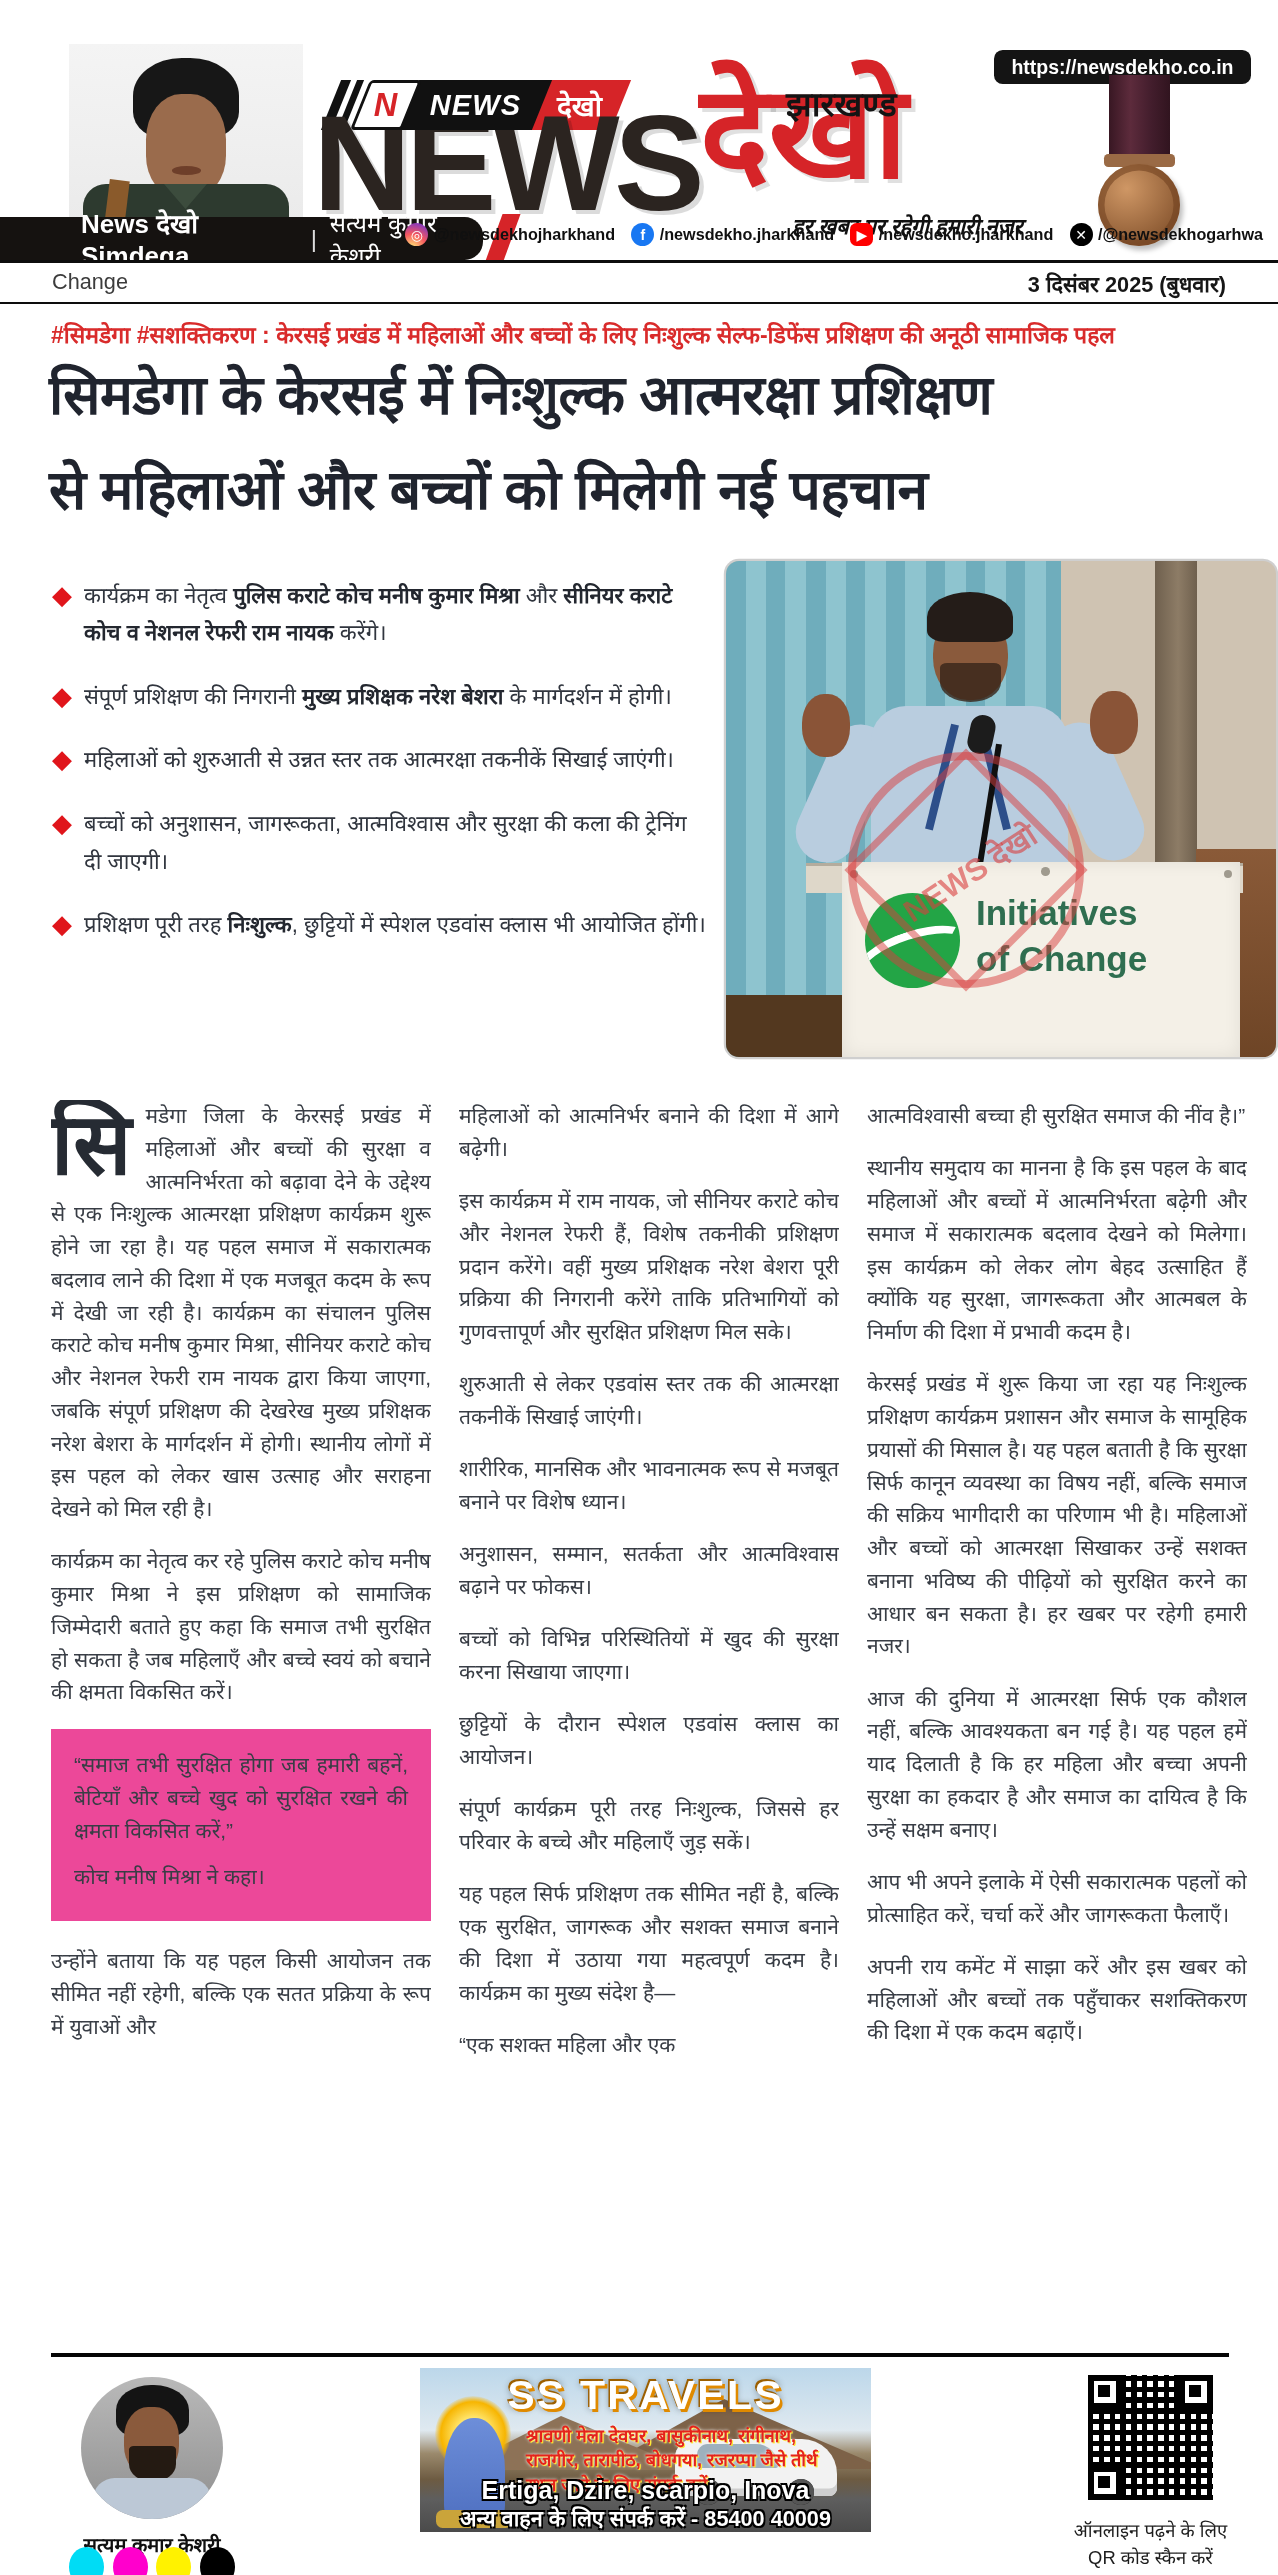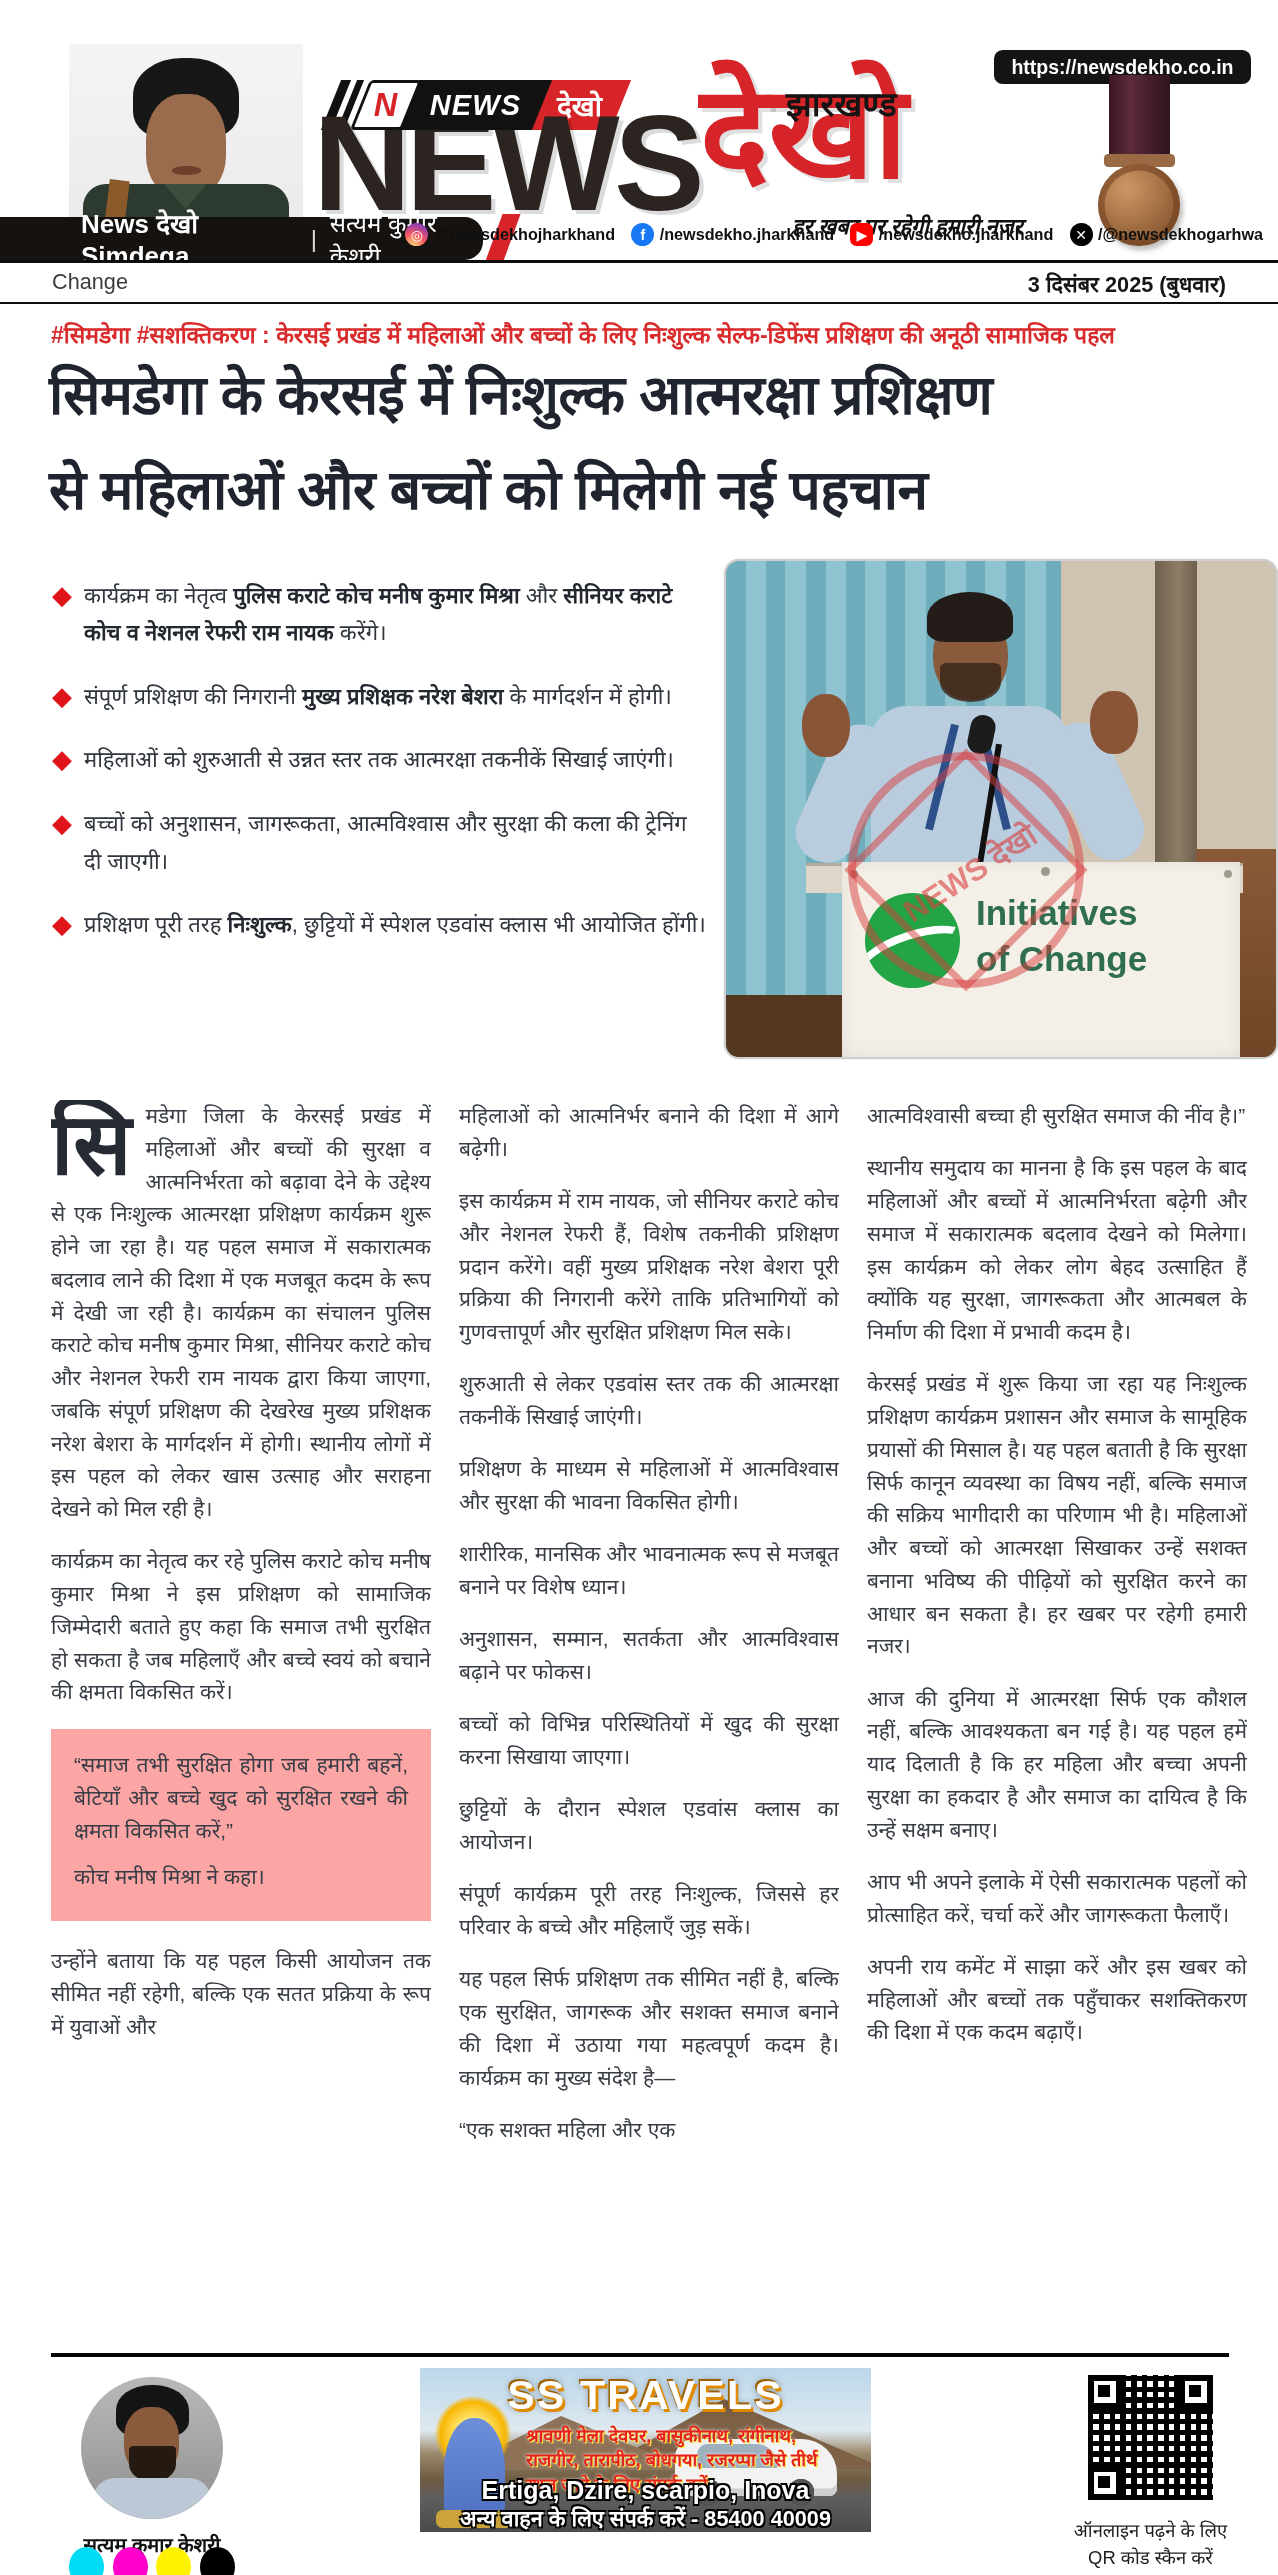--- a/index.html
+++ b/index.html
@@ -97,21 +97,21 @@
   .ioc-text { position:absolute; left:134px; top:28px; font-size:35px; line-height:1.3; color:#2f6e50; font-weight:600; }
   .stamp { position:absolute; left:122px; top:191px; width:236px; height:236px; border:8.7px solid rgba(216,62,62,.5); border-radius:50%; }
   .stamp-inner { position:absolute; left:24px; top:24px; right:24px; bottom:24px; border:7px solid rgba(216,62,62,.5); transform:rotate(45deg); }
   .stamp-text { position:absolute; left:5.4px; top:91px; width:217px; text-align:center; transform:rotate(-33deg); font-size:31px; font-weight:900; color:rgba(216,62,62,.6); }
 
   
   .col { position:absolute; top:1100px; width:380px; height:1240px; overflow:hidden; font-size:21px; line-height:1.56; color:#383d45; text-align:justify; }
   .col1 { left:51px; } .col2 { left:459px; } .col3 { left:867px; }
   .col p { margin-bottom:19.5px; }
   .dropcap { float:left; font-size:86px; line-height:.82; font-weight:700; color:#262b33; padding:8.7px 14px 0 0; }
-  .quote-box { background:#fca5a5; padding:20.6px 23px 13px; margin:3.2px 0 24px; }
+  .quote-box { background:#ec4899; padding:20.6px 23px 13px; margin:3.2px 0 24px; }
   .quote-box p { margin-bottom:14px; }
 
   
   .foot-rule { position:absolute; left:51px; top:2353px; width:1178px; height:3.8px; background:#050505; }
   .foot-photo { position:absolute; left:81px; top:2377px; width:142px; height:142px; border-radius:50%; overflow:hidden; background:linear-gradient(180deg,#b9b9b9,#8f8f8f); }
   .fp-hair { position:absolute; left:35px; top:7.6px; width:73px; height:52px; background:#141414; border-radius:48% 48% 30% 30%; }
   .fp-face { position:absolute; left:43px; top:30px; width:55px; height:69px; background:#8a5a3c; border-radius:44%; }
   .fp-beard { position:absolute; left:48px; top:69px; width:47px; height:36px; background:#241a12; border-radius:10% 10% 50% 50%; }
   .fp-shirt { position:absolute; left:12px; top:101px; width:118px; height:47px; background:#bcc8d6; border-radius:21.7px 21.7px 0 0; }
   .foot-name { position:absolute; left:60px; top:2531px; width:184px; text-align:center; font-size:20px; font-weight:700; color:#101010; }
@@ -283,21 +283,20 @@
     <div class="quote-box">
       <p>“समाज तभी सुरक्षित होगा जब हमारी बहनें, बेटियाँ और बच्चे खुद को सुरक्षित रखने की क्षमता विकसित करें,”</p>
       <p>कोच मनीष मिश्रा ने कहा।</p>
     </div>
     <p>उन्होंने बताया कि यह पहल किसी आयोजन तक सीमित नहीं रहेगी, बल्कि एक सतत प्रक्रिया के रूप में युवाओं और</p>
   </div>
   <div class="col col2">
       <p class="">महिलाओं को आत्मनिर्भर बनाने की दिशा में आगे बढ़ेगी।</p>
       <p class="">इस कार्यक्रम में राम नायक, जो सीनियर कराटे कोच और नेशनल रेफरी हैं, विशेष तकनीकी प्रशिक्षण प्रदान करेंगे। वहीं मुख्य प्रशिक्षक नरेश बेशरा पूरी प्रक्रिया की निगरानी करेंगे ताकि प्रतिभागियों को गुणवत्तापूर्ण और सुरक्षित प्रशिक्षण मिल सके।</p>
       <p class="">शुरुआती से लेकर एडवांस स्तर तक की आत्मरक्षा तकनीकें सिखाई जाएंगी।</p>
-      <p class="">प्रशिक्षण के माध्यम से महिलाओं में आत्मविश्वास और सुरक्षा की भावना विकसित होगी।</p>
       <p class="">शारीरिक, मानसिक और भावनात्मक रूप से मजबूत बनाने पर विशेष ध्यान।</p>
       <p class="">अनुशासन, सम्मान, सतर्कता और आत्मविश्वास बढ़ाने पर फोकस।</p>
       <p class="">बच्चों को विभिन्न परिस्थितियों में खुद की सुरक्षा करना सिखाया जाएगा।</p>
       <p class="">छुट्टियों के दौरान स्पेशल एडवांस क्लास का आयोजन।</p>
       <p class="">संपूर्ण कार्यक्रम पूरी तरह निःशुल्क, जिससे हर परिवार के बच्चे और महिलाएँ जुड़ सकें।</p>
       <p class="">यह पहल सिर्फ प्रशिक्षण तक सीमित नहीं है, बल्कि एक सुरक्षित, जागरूक और सशक्त समाज बनाने की दिशा में उठाया गया महत्वपूर्ण कदम है। कार्यक्रम का मुख्य संदेश है—</p>
       <p class="">“एक सशक्त महिला और एक</p>
     </div>
   <div class="col col3">
       <p class="">आत्मविश्वासी बच्चा ही सुरक्षित समाज की नींव है।”</p>

